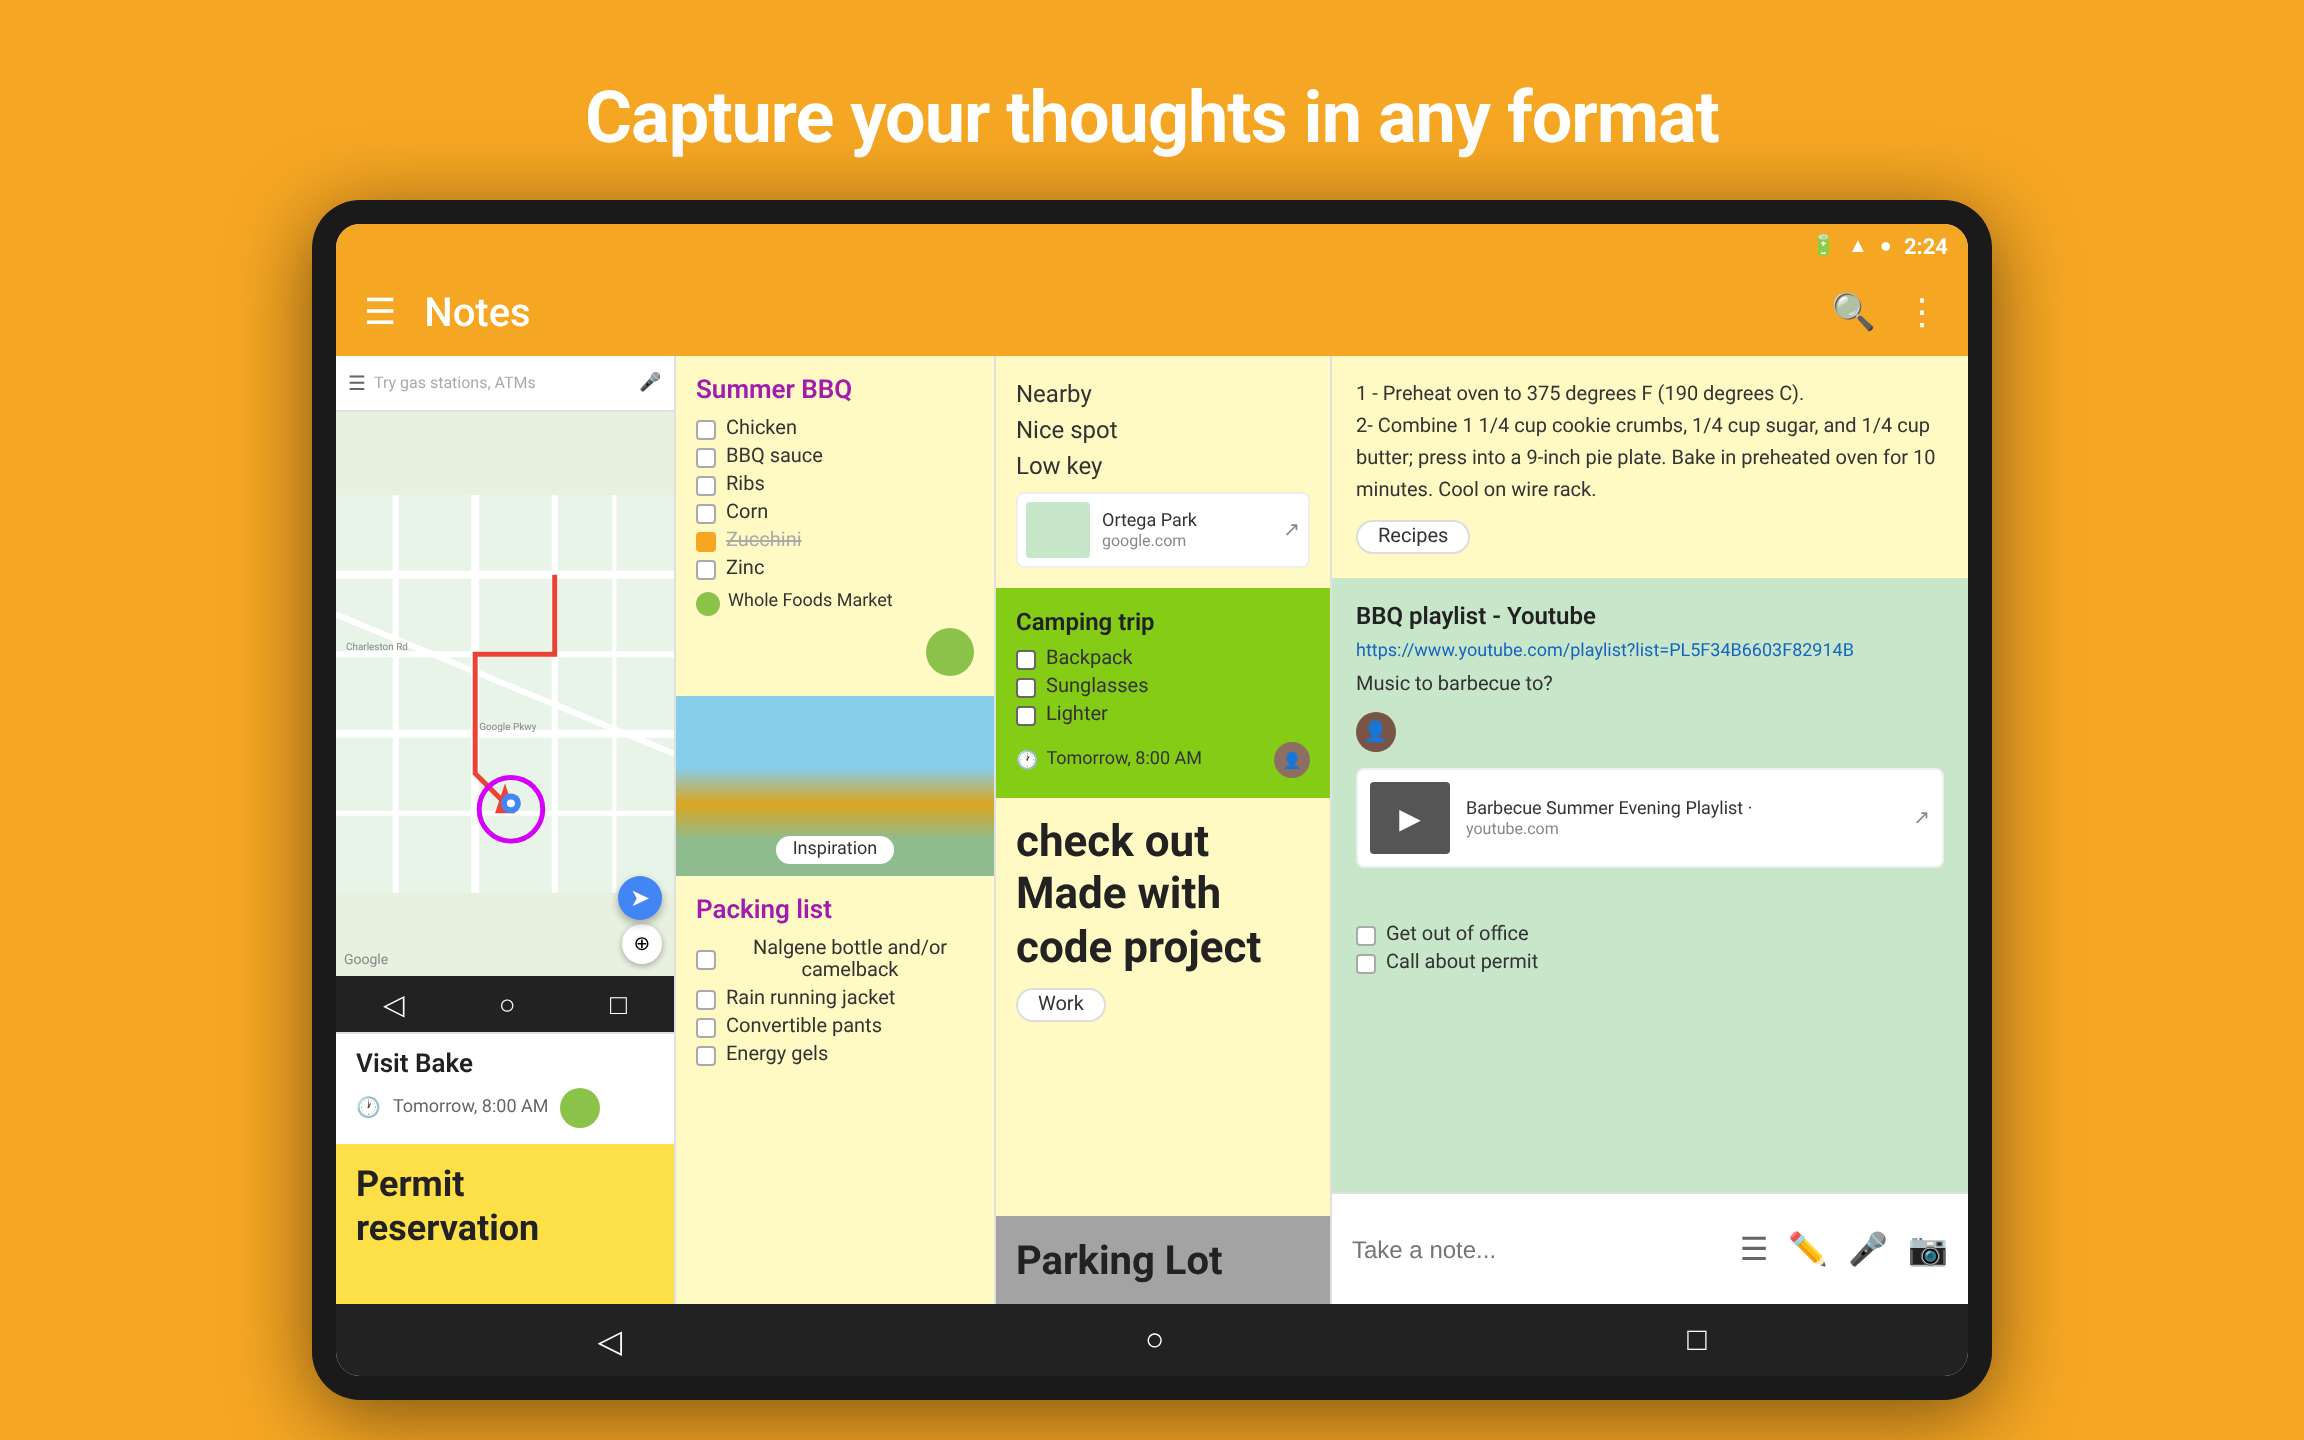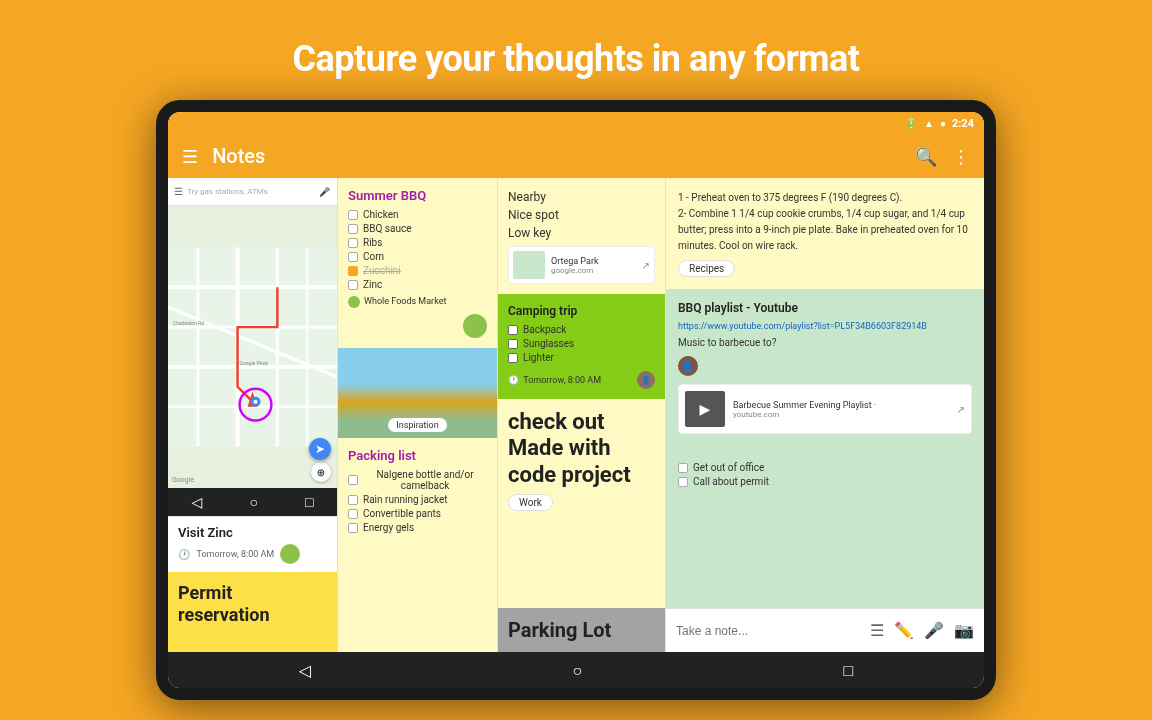--- a/index.html
+++ b/index.html
@@ -515,21 +515,21 @@
       color: #333;
     }
 
     .playlist-sub {
       font-size: 8px;
       color: #888;
     }
 
     .note-input-bar {
       background: white;
-      height: 44px;
+      height: 56px;
       display: flex;
       align-items: center;
       padding: 0 10px;
       gap: 10px;
       border-top: 1px solid #e0e0e0;
     }
 
     .take-note-input {
       flex: 1;
       border: none;
@@ -684,21 +684,21 @@
           </div>
 
           <div class="nav-bar-phone">
             <span class="nav-btn">◁</span>
             <span class="nav-btn">○</span>
             <span class="nav-btn">□</span>
           </div>
         </div>
 
         <div class="visit-alex-card">
-          <div class="visit-alex-title">Visit Zinc</div>
+          <div class="visit-alex-title">Visit Bake</div>
           <div class="card-meta">
             <span>🕐</span>
             <span style="font-size:9px;color:#666;">Tomorrow, 8:00 AM</span>
             <div class="avatar-small"></div>
           </div>
         </div>
 
         <div class="permit-card">
           <div class="permit-title">Permit reservation</div>
         </div>

